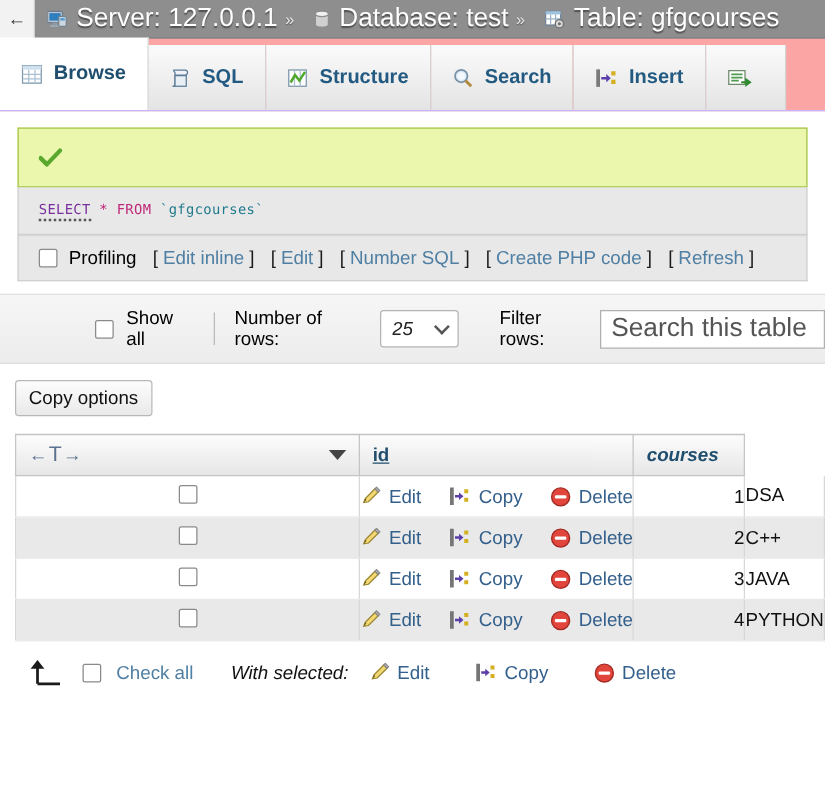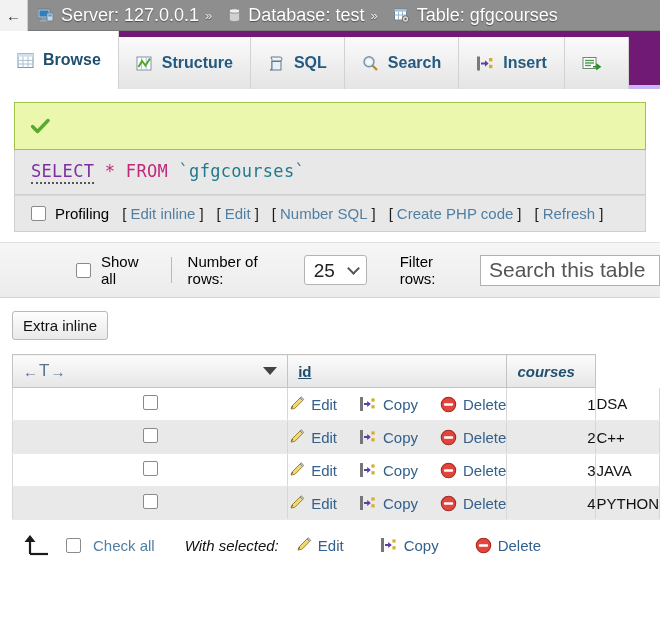--- a/index.html
+++ b/index.html
@@ -25,37 +25,37 @@
     width: 28px; height: 31px;
     background: #f2f2f2;
     display: flex; align-items: center; justify-content: center;
     border-right: 1px solid #cfcfcf;
     flex: 0 0 auto;
   }
   #breadcrumb .back-arrow { font-size: 15px; color: #333; line-height: 1; }
   .crumb {
     display: flex; align-items: center;
     color: #ffffff;
-    font-size: 18px;
+    font-size: 21px;
     white-space: nowrap;
   }
   .crumb .crumb-label { text-shadow: 0 1px 1px rgba(0,0,0,.45); }
   .crumb-sep {
     color: #e8e8e8; font-size: 13px; padding: 0 6px;
     text-shadow: 0 1px 1px rgba(0,0,0,.4);
   }
   .bc-icon { margin: 0 7px 0 10px; flex: 0 0 auto; }
 
   
   #tabbar {
     height: 58px;
-    background: #701a75;
+    background: #fca5a5;
     display: flex;
-    align-items: flex-start;
-    border-bottom: 4px solid #c4b5fd;
+    align-items: flex-end;
+    border-bottom: 1px solid #c4b5fd;
     position: relative;
   }
   .tab {
     display: flex; align-items: center;
     padding: 0 17px;
     gap: 9px;
     font-size: 16px;
     font-weight: bold;
     color: #235a81;
     background: linear-gradient(to bottom, #fbfbfb 0%, #ededed 60%, #e4e4e4 100%);
@@ -88,21 +88,21 @@
   }
 
   
   #sql-box {
     margin: 0 14px;
     background: #e8e8e8;
     border: 1px solid #cfcfcf;
     border-top: none;
     padding: 11px 16px 13px 16px;
     font-family: "DejaVu Sans Mono", monospace;
-    font-size: 17px;
+    font-size: 11px;
     letter-spacing: .3px;
   }
   .kw-select {
     color: #7b2fa0;
     border-bottom: 2px dotted #555;
     padding-bottom: 1px;
   }
   .kw-star { color: #c0297a; }
   .kw-from { color: #c0297a; }
   .tick { color: #2a7f9e; }
@@ -149,23 +149,24 @@
     flex: 0 0 auto;
   }
 
   select.rows-select {
     -webkit-appearance: none; appearance: none;
     width: 63px; height: 30px;
     border: 1px solid #b4b4b4;
     border-radius: 3px;
     background: #fff;
     font-family: "Liberation Sans", sans-serif;
-    font-size: 19px;
+    font-size: 15px;
     padding-left: 9px;
     color: #222;
+    font-style: italic;
   }
   .select-wrap { position: relative; display: inline-block; }
   .select-wrap .caret {
     position: absolute; right: 9px; top: 9px;
     width: 9px; height: 9px;
     border-right: 2px solid #555; border-bottom: 2px solid #555;
     transform: rotate(45deg);
     pointer-events: none;
   }
   input.filter-input {
@@ -316,37 +317,37 @@
         <line x1="1" y1="8.4" x2="16" y2="8.4" stroke="#a9c0d2"></line>
         <line x1="1" y1="12" x2="16" y2="12" stroke="#a9c0d2"></line>
       </svg>
     </span>
     <span>Browse</span>
   </div>
 
   <div class="tab">
     <span class="ico">
       <svg width="17" height="17" viewBox="0 0 17 17">
+        <path d="M3 2h9a2 2 0 0 1 0 4H5v7a2 2 0 0 1-2 2H2a2 2 0 0 0 2-2V4a2 2 0 0 1 -1-2z" fill="#f0f4f8" stroke="#5b7b95"></path>
+        <rect x="4" y="6.5" width="9" height="8.5" fill="#e8eff5" stroke="#5b7b95"></rect>
+      </svg>
+    </span>
+    <span>SQL</span>
+  </div>
+
+  <div class="tab">
+    <span class="ico">
+      <svg width="17" height="17" viewBox="0 0 17 17">
         <rect x="1" y="2" width="14" height="13" fill="#fff" stroke="#7b96ab"></rect>
         <line x1="5.6" y1="2" x2="5.6" y2="15" stroke="#a9c0d2"></line>
         <line x1="10.2" y1="2" x2="10.2" y2="15" stroke="#a9c0d2"></line>
         <path d="M2.5 12 L6 6 L9.5 10.5 L14 3.5" stroke="#4fa72c" stroke-width="2" fill="none"></path>
       </svg>
     </span>
     <span>Structure</span>
-  </div>
-
-  <div class="tab">
-    <span class="ico">
-      <svg width="17" height="17" viewBox="0 0 17 17">
-        <path d="M3 2h9a2 2 0 0 1 0 4H5v7a2 2 0 0 1-2 2H2a2 2 0 0 0 2-2V4a2 2 0 0 1 -1-2z" fill="#f0f4f8" stroke="#5b7b95"></path>
-        <rect x="4" y="6.5" width="9" height="8.5" fill="#e8eff5" stroke="#5b7b95"></rect>
-      </svg>
-    </span>
-    <span>SQL</span>
   </div>
 
   <div class="tab">
     <span class="ico">
       <svg width="17" height="17" viewBox="0 0 17 17">
         <circle cx="7" cy="6.8" r="5" fill="#dbe8f2" stroke="#7892a8" stroke-width="1.4"></circle>
         <circle cx="7" cy="6.8" r="3.1" fill="#f2f8fc"></circle>
         <line x1="10.4" y1="10.5" x2="15" y2="15" stroke="#b08a3e" stroke-width="2.4"></line>
       </svg>
     </span>
@@ -436,21 +437,21 @@
     <select class="rows-select">
       <option>25</option>
     </select>
     <span class="caret"></span>
   </span>
   <span style="margin-left:33px">Filter rows:</span>
   <input class="filter-input" type="text" style="margin-left: 11px;" placeholder="Search this table">
 </div>
 
 <div id="extra-options-wrap">
-  <button id="extra-options">Extra inline</button>
+  <button id="extra-options">Copy options</button>
 </div>
 
 <div id="results-wrap">
   <table id="results">
     <thead>
       <tr>
         <th class="nav-th">
           <span style="display:flex;align-items:center;justify-content:space-between;">
             <span class="sort-arrows">
               <span>←</span>

